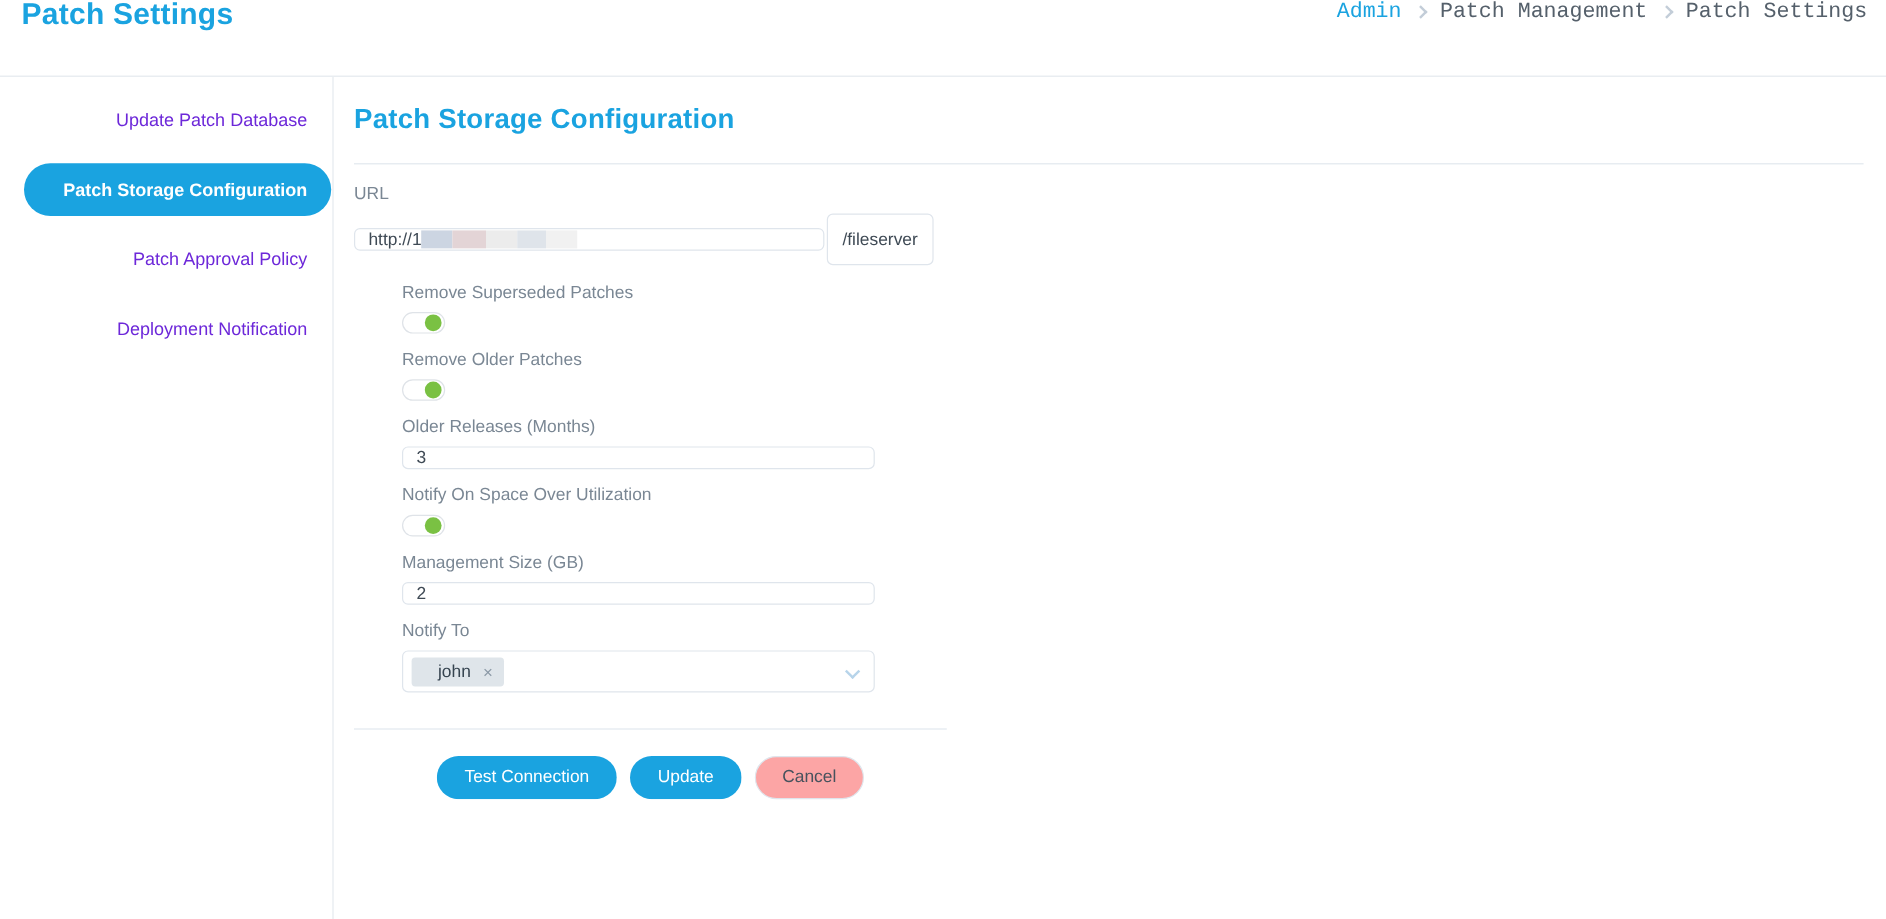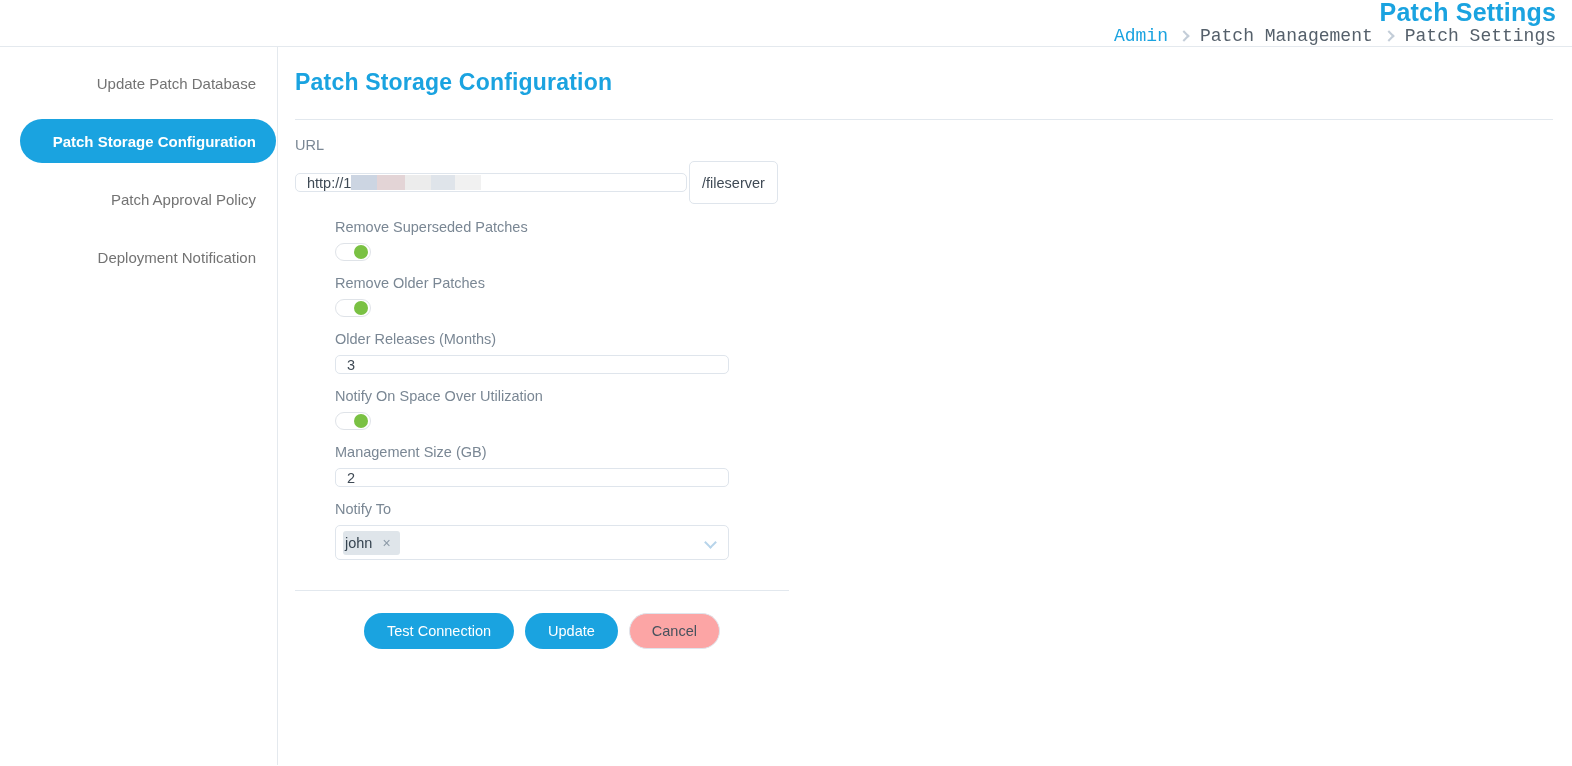--- a/index.html
+++ b/index.html
@@ -8,27 +8,26 @@
     margin: 0; padding: 0;
     width: 1572px; height: 766px;
     background: #ffffff;
     font-family: "Liberation Sans", sans-serif;
     -webkit-font-smoothing: antialiased;
   }
 
   
   .topbar {
     position: relative;
-    height: 47px;
+    height: 64px;
     border-bottom: 1px solid #e4e9ee;
     display: flex;
-    align-items: flex-end;
+    align-items: flex-start;
     justify-content: space-between;
     padding: 0 16px 0 18px;
-    flex-direction: column;
   }
   .page-title {
     font-size: 25px;
     font-weight: 700;
     color: #1aa3e0;
     letter-spacing: 0.2px;
     line-height: 1;
     white-space: nowrap;
   }
   .breadcrumb {
@@ -61,21 +60,21 @@
     padding-top: 14px;
   }
   .nav-item {
     height: 44px;
     margin: 0 1px 14px 20px;
     display: flex;
     align-items: center;
     justify-content: flex-end;
     padding-right: 20px;
     font-size: 15px;
-    color: #737373;
+    color: #6d28d9;
     border-radius: 24px;
     cursor: pointer;
     white-space: nowrap;
   }
   .nav-item.active {
     background: #1aa3e0;
     color: #ffffff;
     font-weight: 600;
     margin-right: 1px;
   }
@@ -167,21 +166,21 @@
     align-items: center;
     padding: 0 8px 0 7px;
     position: relative;
   }
   .chip {
     display: inline-flex;
     align-items: center;
     gap: 10px;
     background: #dfe5ea;
     border-radius: 3px;
-    padding: 4px 9px 4px 2px;
+    padding: 4px 9px 4px 22px;
     font-size: 14.5px;
     color: #364450;
   }
   .chip .x { color: #8b99a6; font-size: 14px; cursor: pointer; line-height: 1; }
   .chev {
     position: absolute;
     right: 13px; top: 12px;
     width: 9px; height: 9px;
     border-right: 2px solid #b7d4ea;
     border-bottom: 2px solid #b7d4ea;

